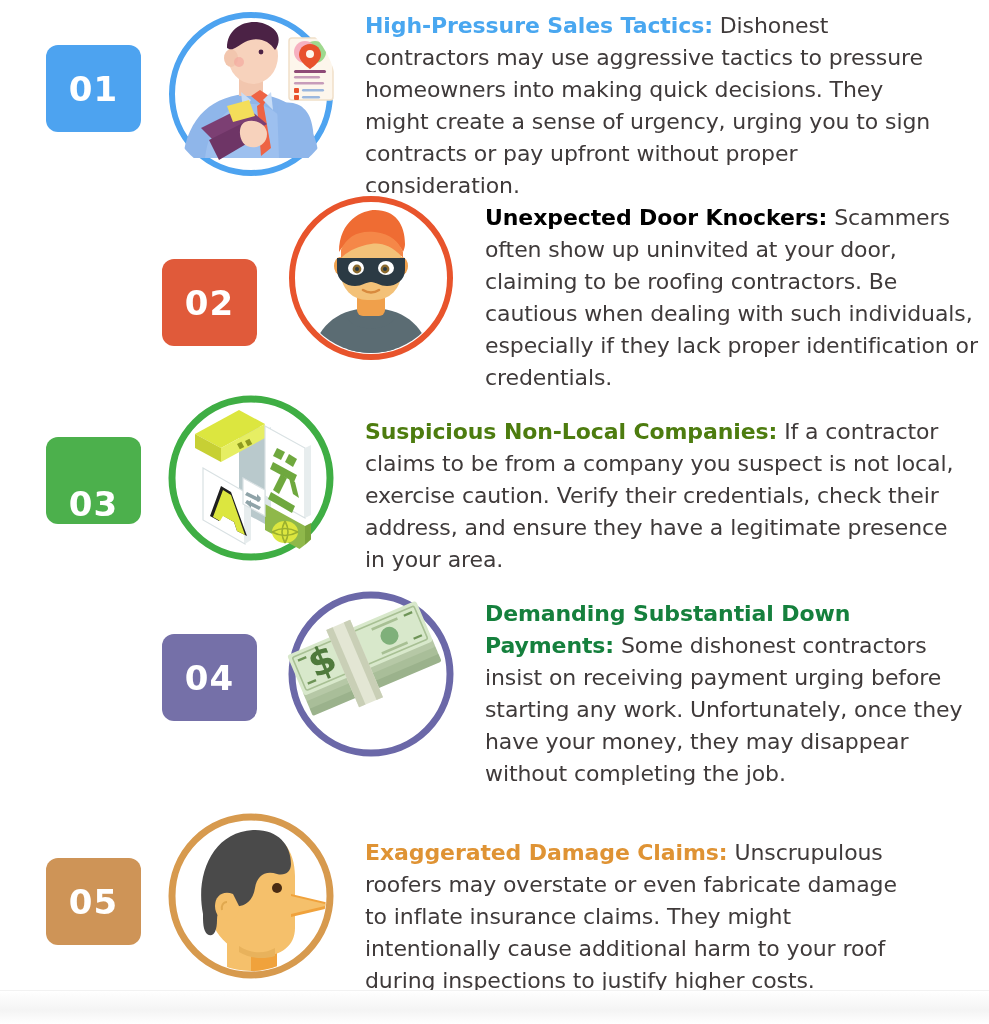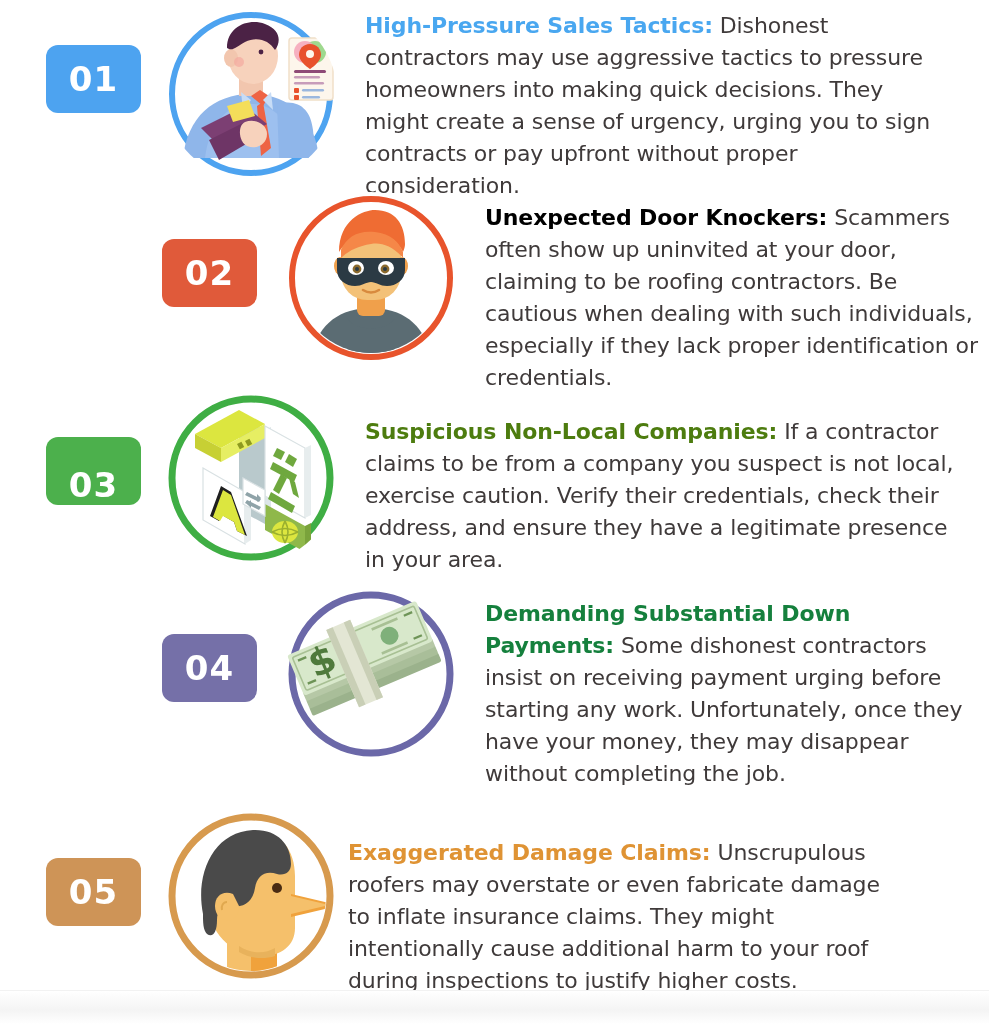--- a/index.html
+++ b/index.html
@@ -26,21 +26,21 @@
   
   .tip-row {
     position: absolute;
     display: flex;
     align-items: flex-start;
   }
 
   
   .badge {
     width: 95px;
-    height: 68px;
+    height: 87px;
     border-radius: 12px;
     flex: 0 0 auto;
     display: flex;
     align-items: center;
     justify-content: center;
     color: #ffffff;
     font-size: 34px;
     font-weight: bold;
     letter-spacing: 1px;
     font-family: "DejaVu Sans", sans-serif;
@@ -137,21 +137,21 @@
           <rect x="137" y="88" width="18" height="2.4" rx="1.2" fill="#9BB7DE"></rect>
         </g>
       </svg>
     </div>
     <div class="tip-text" style="margin-left:28px; width:588px; padding-top:2px;">
       <span class="tip-heading" style="color:#49A7F0;">High-Pressure Sales Tactics:</span><span> Dishonest contractors may use aggressive tactics to pressure homeowners into making quick decisions. They might create a sense of urgency, urging you to sign contracts or pay upfront without proper consideration.</span>
     </div>
   </div>
 
   <div class="tip-row" style="left:162px; top:192px; width:820px;">
-    <div class="badge" style="background:#E05A3A; margin-top:47px;justify-content:center;">
+    <div class="badge" style="background:#E05A3A; margin-top:67px;justify-content:center;">
       <span>02</span>
     </div>
     <div class="medallion" style="margin-left:28px; margin-top:0;">
       <svg viewBox="0 0 172 172" xmlns="http://www.w3.org/2000/svg">
         <circle cx="86" cy="86" r="79" fill="none" stroke="#E8542C" stroke-width="6"></circle>
         <g clip-path="url(#clip02)">
           <defs>
               <clipPath id="clip02">
                 <circle cx="86" cy="86" r="75"></circle>
               </clipPath>
@@ -315,20 +315,20 @@
 
           <path d="M68 84 c-10 -4 -18 2 -18 12 c0 10 8 16 16 14 c6 -2 8 -8 8 -14 z" fill="#F5C06B"></path>
           <path d="M62 92 c-4 0 -6 4 -5 8" stroke="#E0A84F" stroke-width="2" fill="none"></path>
 
           <circle cx="112" cy="78" r="5" fill="#4A2B12"></circle>
 
           <path d="M74 136 C86 144 100 144 110 138 L110 146 C98 150 84 148 74 142 Z" fill="#E8B25C"></path>
         </g>
       </svg>
     </div>
-    <div class="tip-text" style="margin-left:11px; width:560px; padding-top:27px;">
+    <div class="tip-text" style="margin-left:28px; width:560px; padding-top:27px;">
       <span class="tip-heading" style="color:#DF9334;">Exaggerated Damage Claims:</span><span> Unscrupulous roofers may overstate or even fabricate damage to inflate insurance claims. They might intentionally cause additional harm to your roof during inspections to justify higher costs.</span>
     </div>
   </div>
 
   <div class="bottom-fade"></div>
 
 </div>
 
 </body></html>

